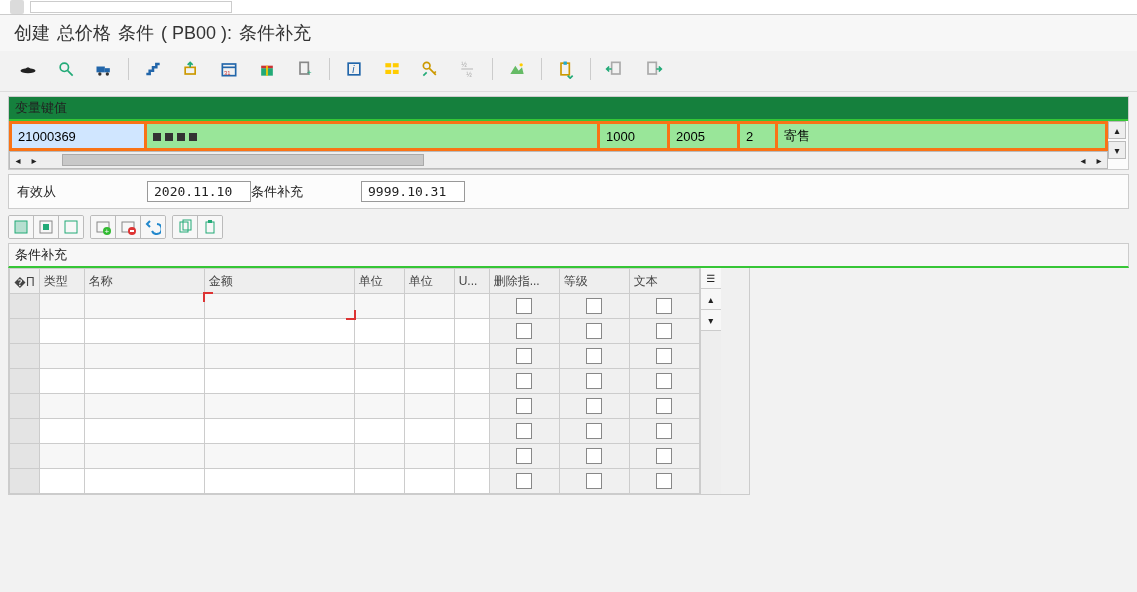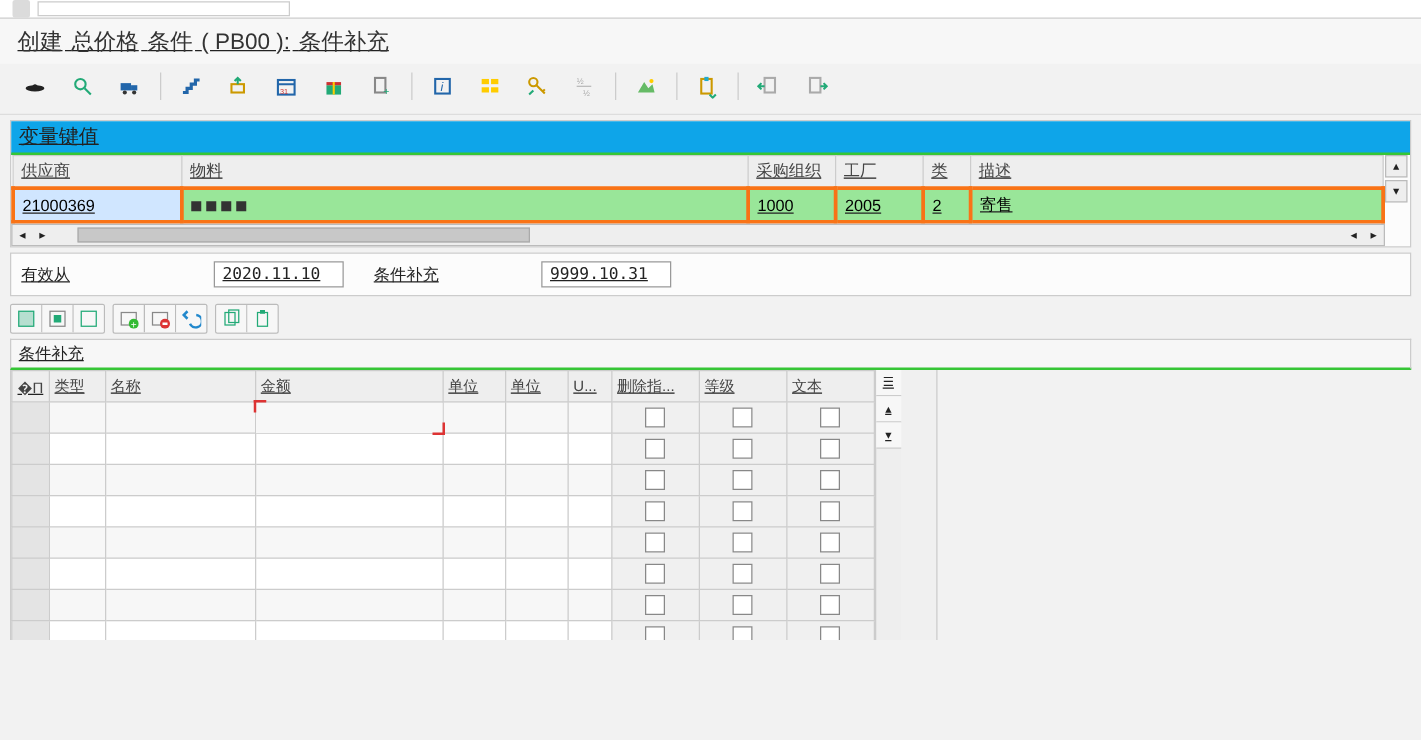--- a/index.html
+++ b/index.html
@@ -1,44 +1,44 @@
 <!DOCTYPE html>
 <html><head>
 <meta charset="utf-8">
 <style>
   html,body{margin:0;padding:0;font-family:"Microsoft YaHei",Arial,sans-serif;font-size:13px;color:#222;background:#f2f2f2;}
-  .app{width:1137px;height:512px;background:#f2f2f2;position:relative;overflow:hidden;box-sizing:border-box;text-decoration:underline;}
+  .app{width:1137px;height:512px;background:#f2f2f2;position:relative;overflow:hidden;box-sizing:border-box;}
   
   .topbar{height:14px;background:#fff;border-bottom:1px solid #ccc;position:relative;padding-left:10px;display:flex;align-items:center;gap:6px;overflow:hidden;}
   .topbar .stub{width:200px;height:10px;border:1px solid #ccc;background:#fff;}
   .topbar .tbicn{width:14px;height:14px;background:#888;border-radius:2px;opacity:.3;}
   
   .titlebar{padding:6px 14px;font-size:18px;color:#333;background:#f7f7f7;}
   .titlebar span{margin-right:2px;}
   
   .toolbar{display:flex;align-items:center;gap:10px;padding:6px 14px 10px;border-bottom:1px solid #ddd;}
   .tb-btn{width:28px;height:24px;display:flex;align-items:center;justify-content:center;cursor:pointer;border-radius:2px;}
   .tb-sep{width:1px;height:22px;background:#ccc;}
   
   .panel{margin:4px 8px;border:1px solid #ccc;background:#fcfcfc;}
-  .panel-head{font-size:16px;padding:2px 6px;background:#0ea5e9;border-bottom:2px solid #36c636;}
+  .panel-head{font-size:13px;padding:2px 6px;background:#15803d;border-bottom:2px solid #36c636;}
   
   .vk-table{width:100%;border-collapse:collapse;table-layout:fixed;}
   .vk-table th{background:#eee;border:1px solid #ccc;padding:3px 6px;text-align:left;font-weight:normal;color:#444;}
   .vk-table td{border:3px solid #f97316;padding:3px 6px;background:#99e699;color:#000;}
   .vk-table td.sel{background:#d0e6ff;}
   .vk-wrap{position:relative;padding:0 20px 18px 0;}
   .vk-scroll-up,.vk-scroll-dn{position:absolute;right:2px;width:16px;height:16px;background:#eee;border:1px solid #bbb;display:flex;align-items:center;justify-content:center;font-size:10px;cursor:pointer;}
   .vk-scroll-up{top:0;}
   .vk-scroll-dn{top:20px;}
   .vk-hscroll{position:absolute;left:0;right:20px;bottom:0;height:16px;background:#eee;border:1px solid #bbb;display:flex;align-items:center;}
   .vk-hscroll .arr{width:16px;height:14px;display:flex;align-items:center;justify-content:center;cursor:pointer;font-size:10px;}
   .vk-hscroll .thumb{height:10px;background:#c8c8c8;margin-left:20px;width:360px;border:1px solid #aaa;}
   
-  .validity-body{display:flex;align-items:center;gap:24px;padding:6px 8px;}
+  .validity-body{display:flex;align-items:center;padding:6px 8px;}
   .validity-body .lbl{min-width:130px;}
   .date-input{border:1px solid #999;background:#fff;padding:2px 6px;min-width:90px;font-family:Consolas,monospace;}
   
   .midbar{display:flex;align-items:center;gap:6px;padding:0 8px;margin-top:6px;}
   .mid-grp{display:flex;border:1px solid #bbb;border-radius:2px;overflow:hidden;}
   .mid-grp .mbtn{width:24px;height:22px;display:flex;align-items:center;justify-content:center;border-right:1px solid #bbb;background:#f7f7f7;cursor:pointer;}
   .mid-grp .mbtn:last-child{border-right:none;}
   
   .cond-panel{margin:4px 8px 0;}
   .cond-head{font-size:13px;padding:2px 6px;background:#f7f7f7;border-top:1px solid #ccc;border-left:1px solid #ccc;border-right:1px solid #ccc;border-bottom:2px solid #36c636;}
@@ -198,28 +198,20 @@
       <table class="vk-table">
         <colgroup>
             <col style="width:135px">
             <col>
             <col style="width:70px">
             <col style="width:70px">
             <col style="width:38px">
             <col style="width:330px">
           </colgroup>
         <tbody>
-            <tr>
-          <th>供应商</th>
-          <th>物料</th>
-          <th>采购组织</th>
-          <th>工厂</th>
-          <th>类</th>
-          <th>描述</th>
-        </tr>
         <tr>
           <td class="sel">21000369</td>
           <td><span class="censored">
                   <i></i>
                   <i></i>
                   <i></i>
                   <i></i>
                 </span></td>
           <td>1000</td>
           <td>2005</td>

